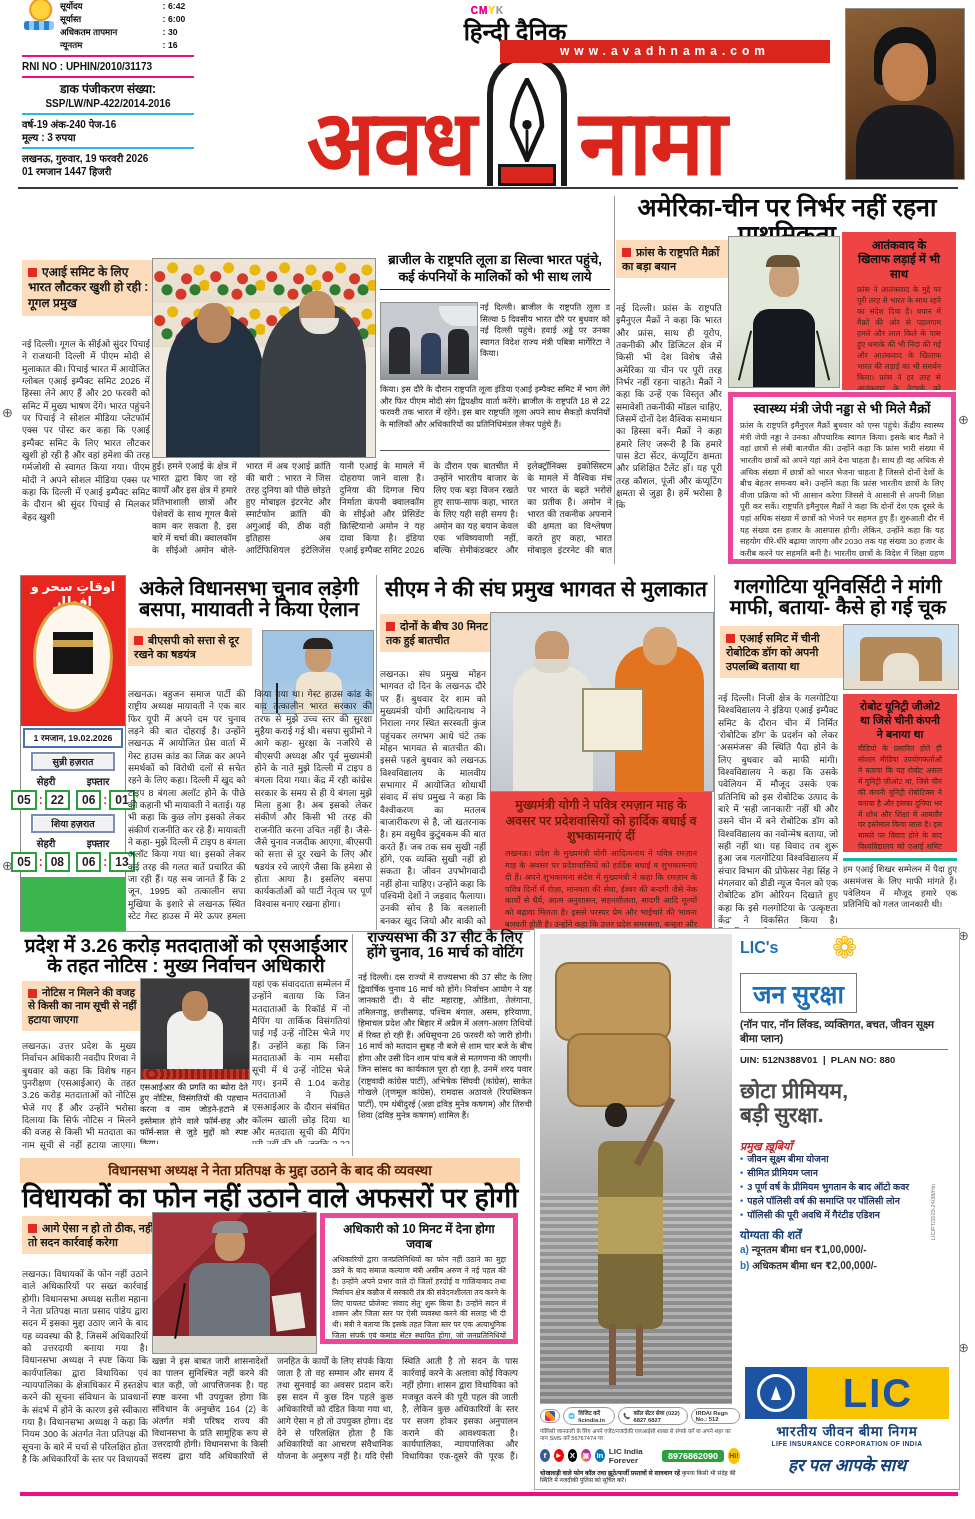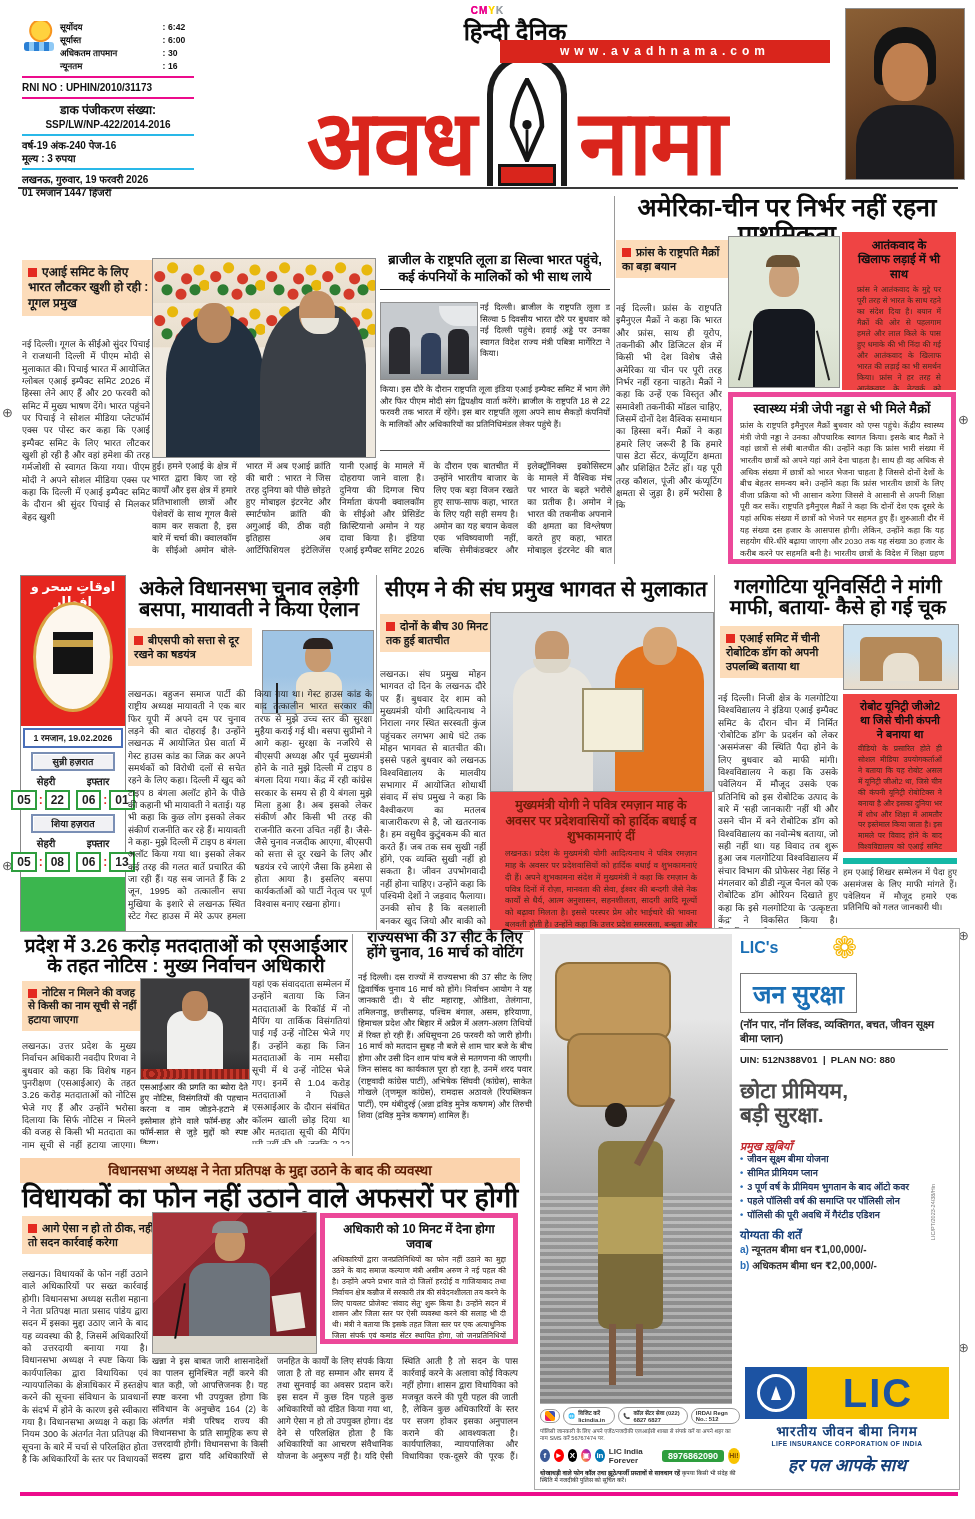--- a/index.html
+++ b/index.html
@@ -100,21 +100,21 @@
 <div id="page">
 
   <div class="abs cmyk" style="left:0;right:0;top:2;text-align:center;"><span style="color:#ec008c">C</span><span style="color:#ec008c">M</span><span style="color:#ffd400">Y</span><span style="color:#9aa0a6">K</span></div>
   <div class="abs cmyk" style="left:0;right:0;top:1499;text-align:center;"><span style="color:#ec008c">C</span><span style="color:#ec008c">M</span><span style="color:#ffd400">Y</span><span style="color:#9aa0a6">K</span></div>
   <div class="abs regmark" style="left:2px;top:405px;">⊕</div>
   <div class="abs regmark" style="left:958px;top:412px;">⊕</div>
   <div class="abs regmark" style="left:2px;top:858px;">⊕</div>
   <div class="abs regmark" style="left:958px;top:928px;">⊕</div>
   <div class="abs regmark" style="left:958px;top:1340px;">⊕</div>
 
-  <div id="mh-info" class="abs" style="left:22px;top:21px;width:172px;height:170px;">
+  <div id="mh-info" class="abs" style="left:22px;top:0;width:172px;height:170px;">
     <div style="display:flex;">
       <div class="sun"></div>
       <div style="flex:1;">
         <div class="wrow">
             <span class="wl">सूर्योदय</span>
             <span class="wc">:</span>
             <span class="wv">6:42</span>
           </div>
         <div class="wrow">
             <span class="wl">सूर्यास्त</span>
@@ -292,21 +292,21 @@
   <div class="abs kicker" style="left:720px;top:626px;width:116px;font-size:11px;"><span class="sq"></span><span>एआई समिट में चीनी रोबोटिक डॉग को अपनी उपलब्धि बताया था</span></div>
   <div class="ph" style="left:843px;top:624px;width:114px;height:64px;background:linear-gradient(180deg,#cfe3f0 0 40%,#e8ddcc 100%);">
     <div style="position:absolute;left:14%;top:18%;width:72%;height:70%;background:#b58a5a;border-radius:6px 6px 0 0;"></div>
     <div style="position:absolute;left:34%;top:44%;width:32%;height:44%;background:#e8e0d0;border-radius:14px 14px 0 0;"></div>
   </div>
   <div class="abs bd clip" style="left:718px;top:692px;width:120px;height:238px;">नई दिल्ली। निजी क्षेत्र के गलगोटिया विश्वविद्यालय ने इंडिया एआई इम्पैक्ट समिट के दौरान चीन में निर्मित ‘रोबोटिक डॉग’ के प्रदर्शन को लेकर ‘असमंजस’ की स्थिति पैदा होने के लिए बुधवार को माफी मांगी। विश्वविद्यालय ने कहा कि उसके पवेलियन में मौजूद उसके एक प्रतिनिधि को इस रोबोटिक उत्पाद के बारे में ‘सही जानकारी’ नहीं थी और उसने चीन में बने रोबोटिक डॉग को विश्वविद्यालय का नवोन्मेष बताया, जो सही नहीं था। यह विवाद तब शुरू हुआ जब गलगोटिया विश्वविद्यालय में संचार विभाग की प्रोफेसर नेहा सिंह ने मंगलवार को डीडी न्यूज चैनल को एक रोबोटिक डॉग ओरियन दिखाते हुए कहा कि इसे गलगोटिया के ‘उत्कृष्टता केंद्र’ ने विकसित किया है। विश्वविद्यालय के प्रवक्ता ने कहा,</div>
   <div class="abs obox clip" style="left:843px;top:694px;width:114px;height:158px;box-sizing:border-box;">
     <div class="bt" style="font-size:11px;color:#101010;">रोबोट यूनिट्री जीओ2 था जिसे चीनी कंपनी ने बनाया था</div>
     <div class="bb" style="font-size:7.5px;">वीडियो के प्रसारित होते ही सोशल मीडिया उपयोगकर्ताओं ने बताया कि यह रोबोट असल में यूनिट्री जीओ2 था, जिसे चीन की कंपनी यूनिट्री रोबोटिक्स ने बनाया है और इसका दुनिया भर में शोध और शिक्षा में आमतौर पर इस्तेमाल किया जाता है। इस मामले पर विवाद होने के बाद विश्वविद्यालय को एआई समिट में आवंटित स्टॉल खाली करने का निर्देश दे दिया गया है।</div>
   </div>
-  <div class="abs bd clip" style="left:843px;top:858px;width:114px;height:70px;border-top:6px solid #14b8a6;padding-top:3px;font-size:8.6px;">हम एआई शिखर सम्मेलन में पैदा हुए असमंजस के लिए माफी मांगते हैं। पवेलियन में मौजूद हमारे एक प्रतिनिधि को गलत जानकारी थी।</div>
+  <div class="abs bd clip" style="left:843px;top:858px;width:114px;height:70px;border-top:3px solid #14b8a6;padding-top:3px;font-size:8.6px;">हम एआई शिखर सम्मेलन में पैदा हुए असमंजस के लिए माफी मांगते हैं। पवेलियन में मौजूद हमारे एक प्रतिनिधि को गलत जानकारी थी।</div>
 
   <div class="abs hline" style="left:20px;top:931px;width:510px;"></div>
   <div class="abs vline" style="left:352px;top:934px;height:222px;"></div>
 
   <div class="abs hl" style="left:20px;top:936px;width:332px;font-size:19px;">प्रदेश में 3.26 करोड़ मतदाताओं को एसआईआर के तहत नोटिस : मुख्य निर्वाचन अधिकारी</div>
   <div class="abs kicker" style="left:22px;top:981px;width:114px;font-size:10.5px;"><span class="sq"></span><span>नोटिस न मिलने की वजह से किसी का नाम सूची से नहीं हटाया जाएगा</span></div>
   <div class="abs bd clip" style="left:22px;top:1040px;width:114px;height:112px;">लखनऊ। उत्तर प्रदेश के मुख्य निर्वाचन अधिकारी नवदीप रिणवा ने बुधवार को कहा कि विशेष गहन पुनरीक्षण (एसआईआर) के तहत 3.26 करोड़ मतदाताओं को नोटिस भेजे गए हैं और उन्होंने भरोसा दिलाया कि सिर्फ नोटिस न मिलने की वजह से किसी भी मतदाता का नाम सूची से नहीं हटाया जाएगा। रिणवा ने</div>
   <div class="ph" style="left:140px;top:978px;width:108px;height:100px;background:linear-gradient(180deg,#3c3c3e 0 70%,#2b2b2d 100%);">
     <div style="position:absolute;left:24%;bottom:10%;width:52%;height:58%;background:#f0f0ee;border-radius:16px 16px 0 0;"></div>
     <div style="position:absolute;left:38%;top:12%;width:26px;height:30px;background:#b9855c;border-radius:45%;"></div>

